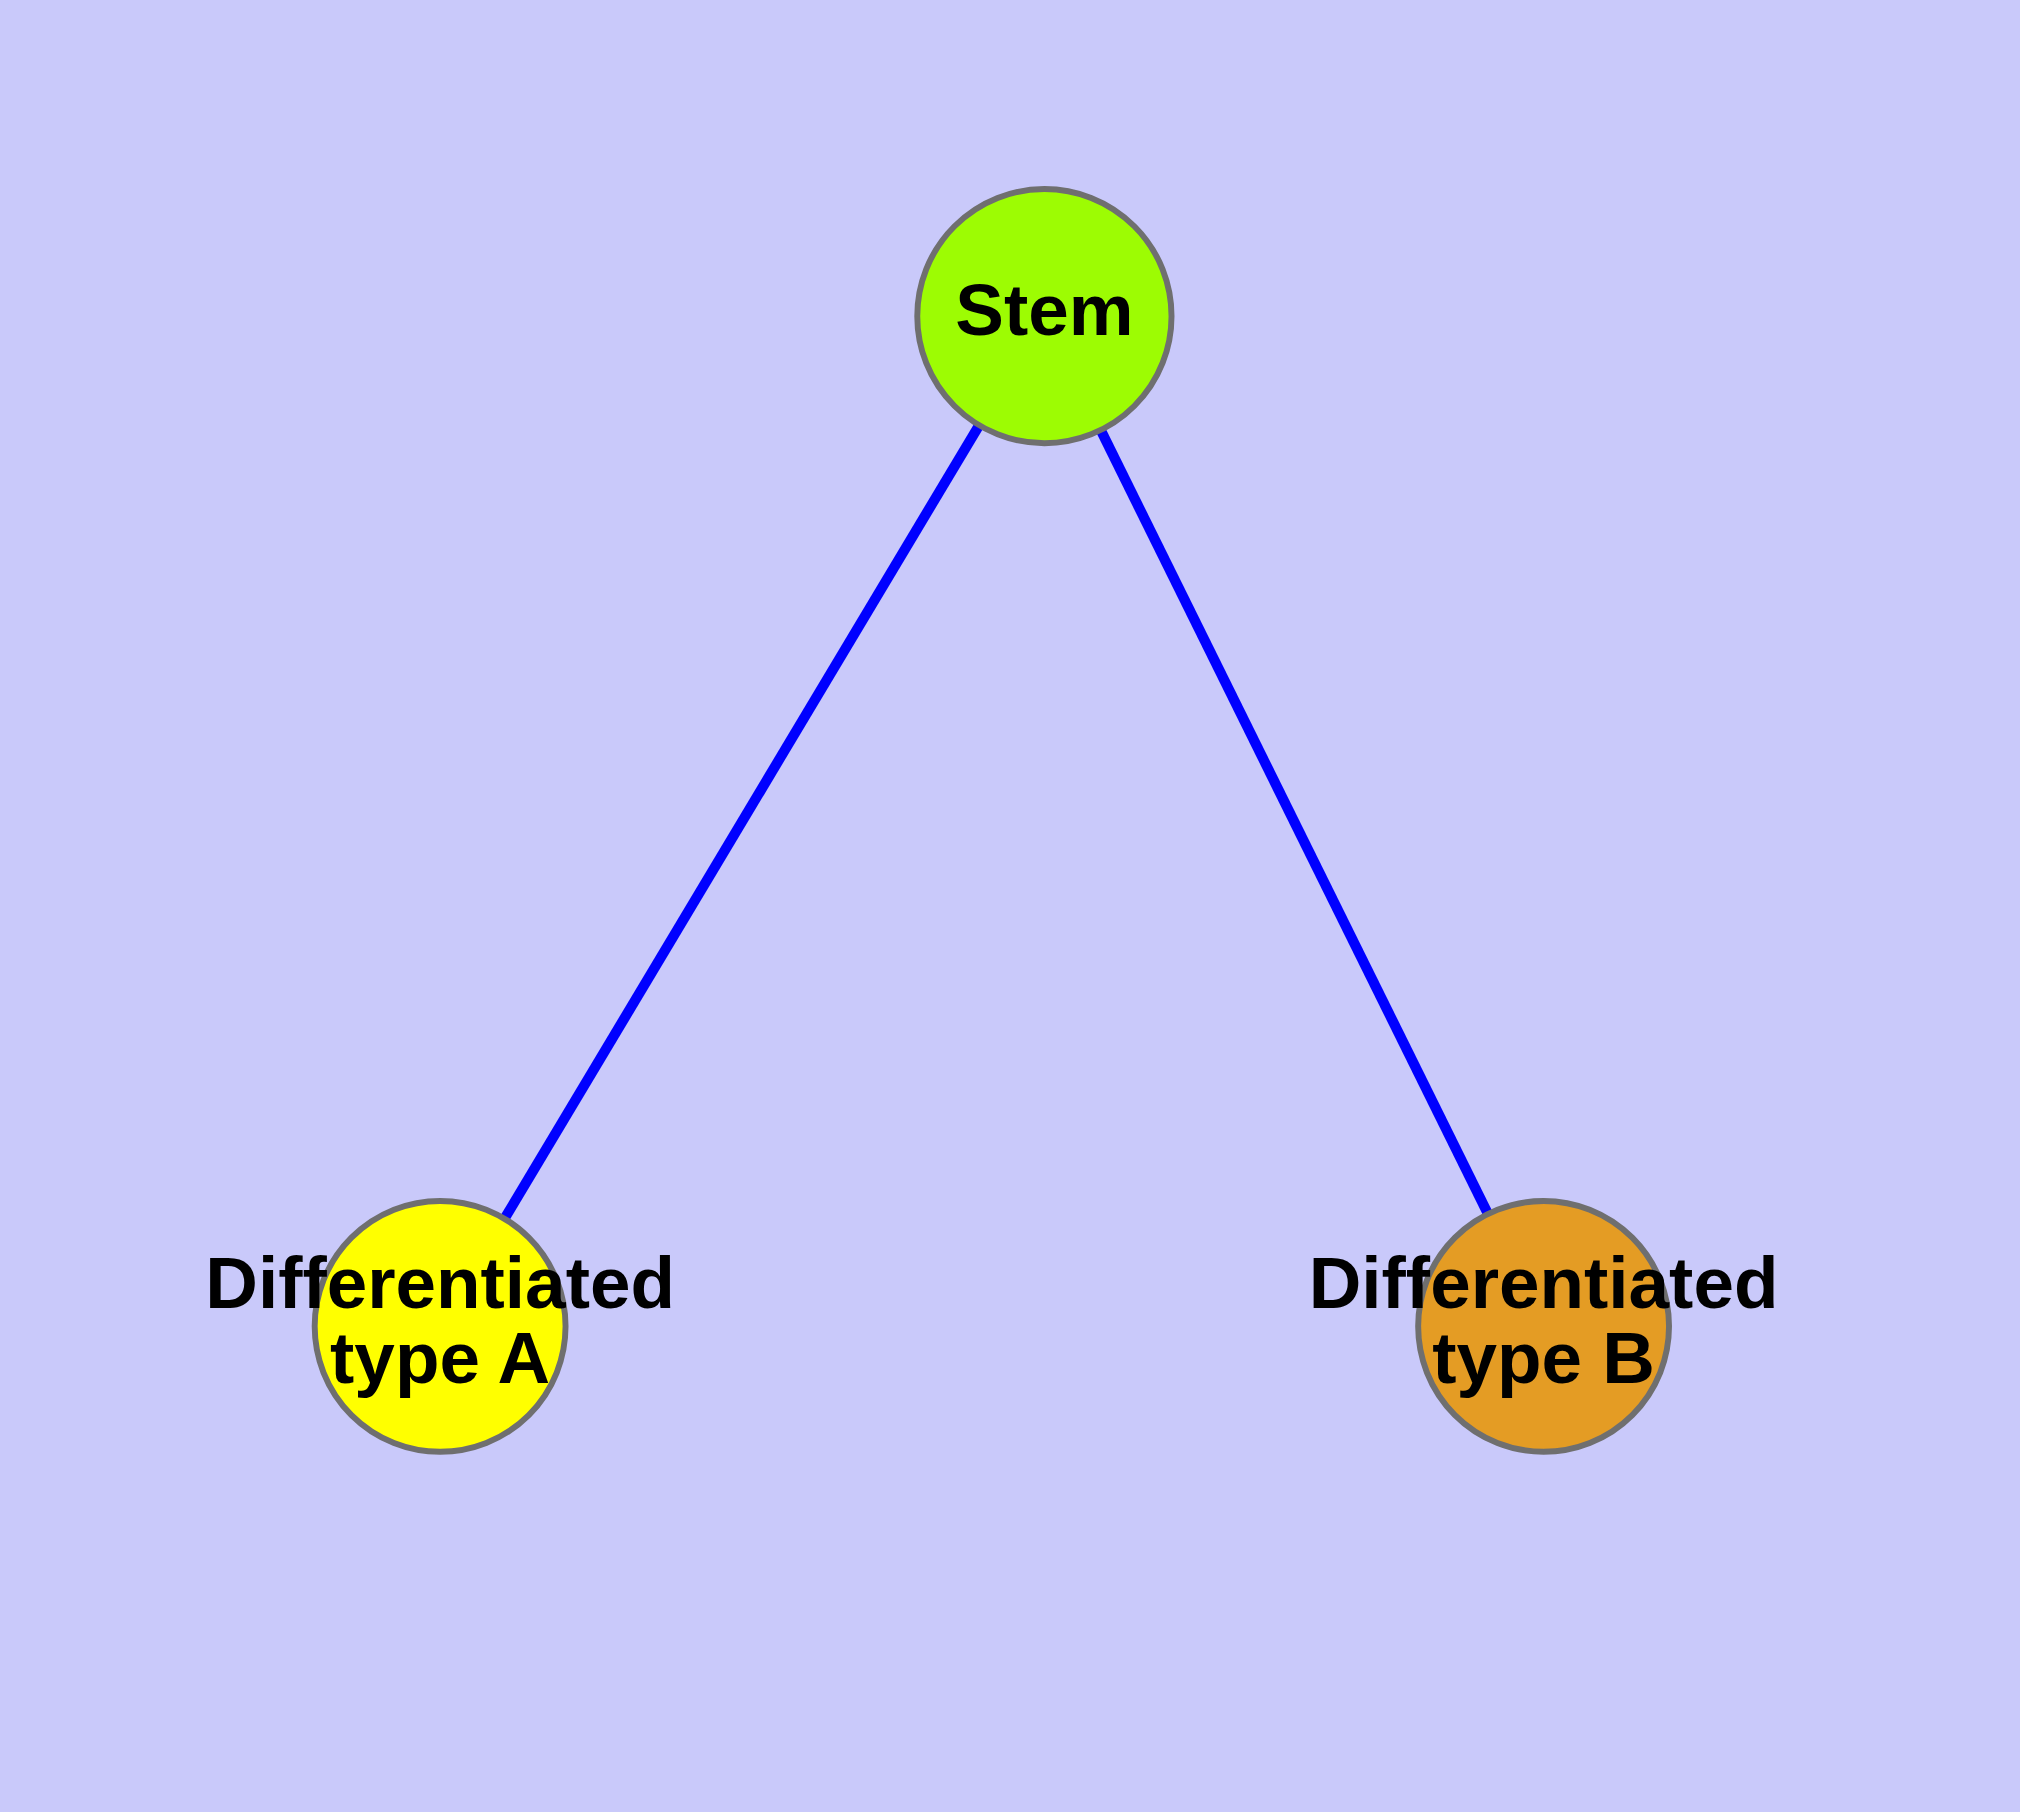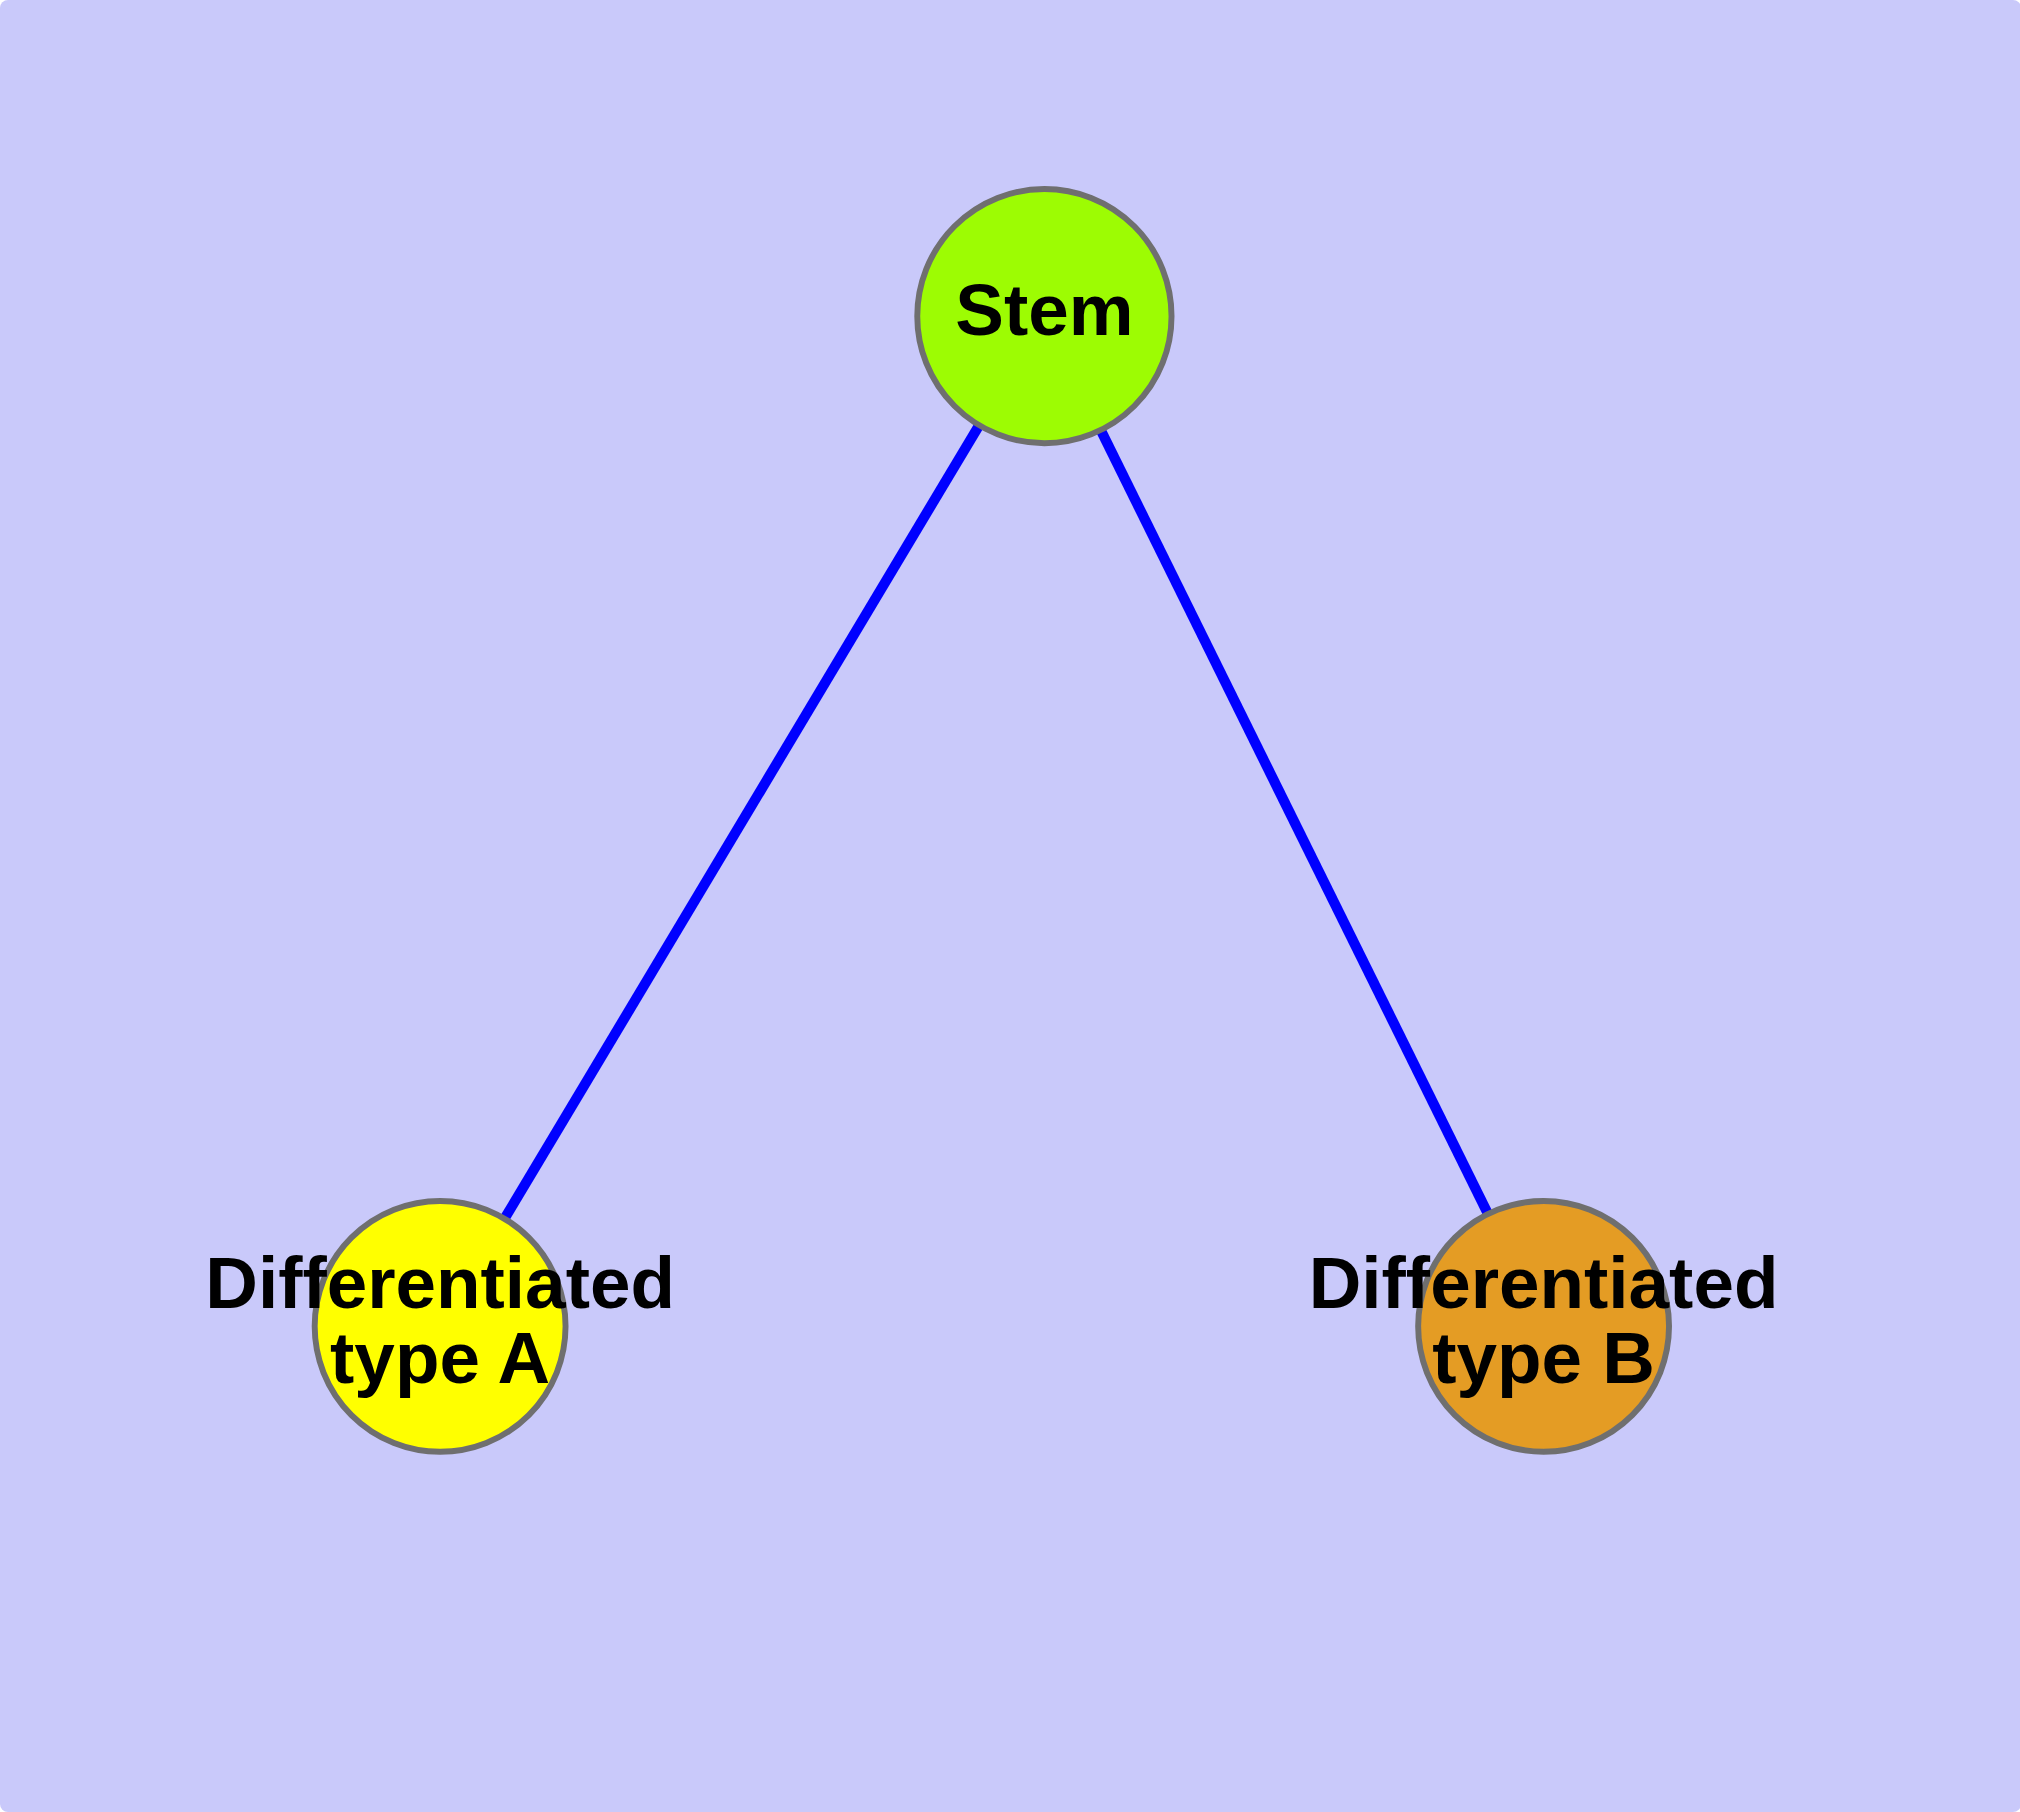--- a/index.html
+++ b/index.html
@@ -7,21 +7,20 @@
     padding: 0;
     background: #ffffff;
   }
   #canvas {
     position: relative;
     width: 2021px;
     height: 1812px;
     background: #c9c9fa;
     overflow: hidden;
     font-family: "Liberation Sans", sans-serif;
-    border-radius: 8px;
   }
   #graph-svg {
     position: absolute;
     left: 0;
     top: 0;
     width: 2021px;
     height: 1812px;
     display: block;
   }
   .node-label {

